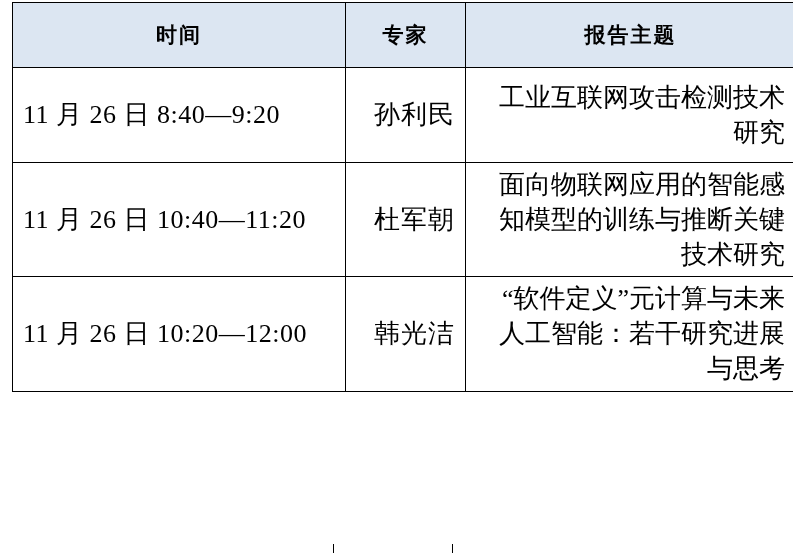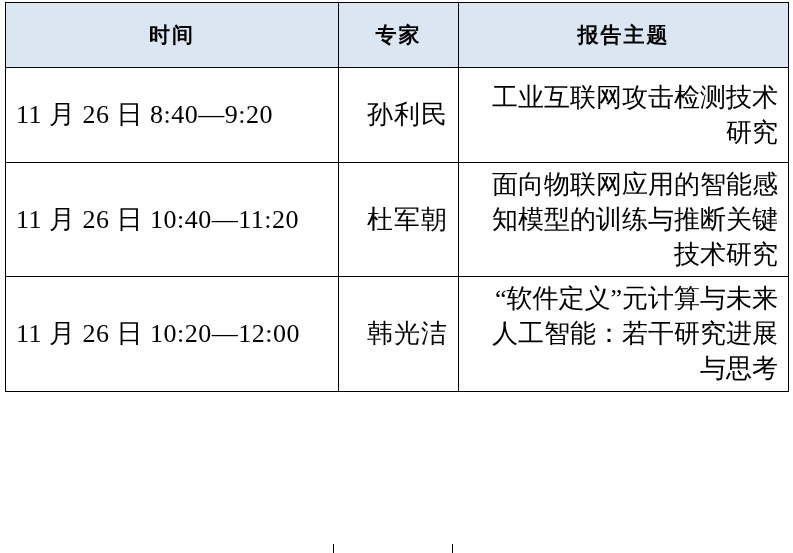--- a/index.html
+++ b/index.html
@@ -12,21 +12,21 @@
     height: 553px;
     font-family: "Liberation Serif", serif;
     color: #000000;
     overflow: hidden;
   }
   .page {
     position: relative;
     width: 744px;
     height: 553px;
     box-sizing: border-box;
-    padding: 2px 5px 0 5px;
+    padding: 2px 5px 0 12px;
   }
   table.schedule {
     border-collapse: collapse;
     table-layout: fixed;
     width: 783px;
     margin: 0;
   }
   table.schedule col.c-time  { width: 333px; }
   table.schedule col.c-expert{ width: 120px; }
   table.schedule col.c-topic { width: 330px; }

